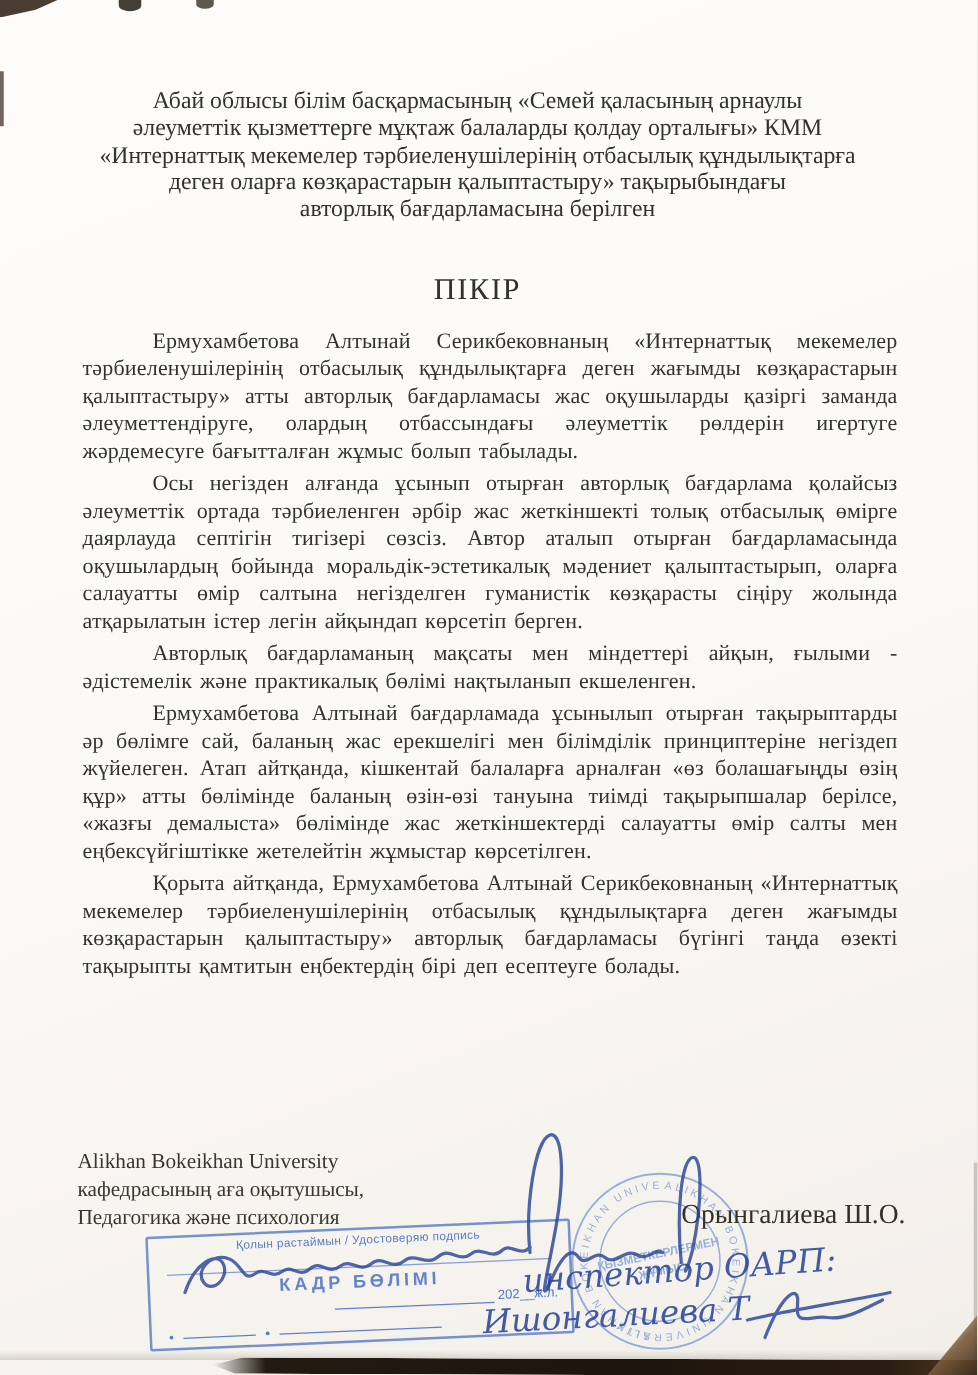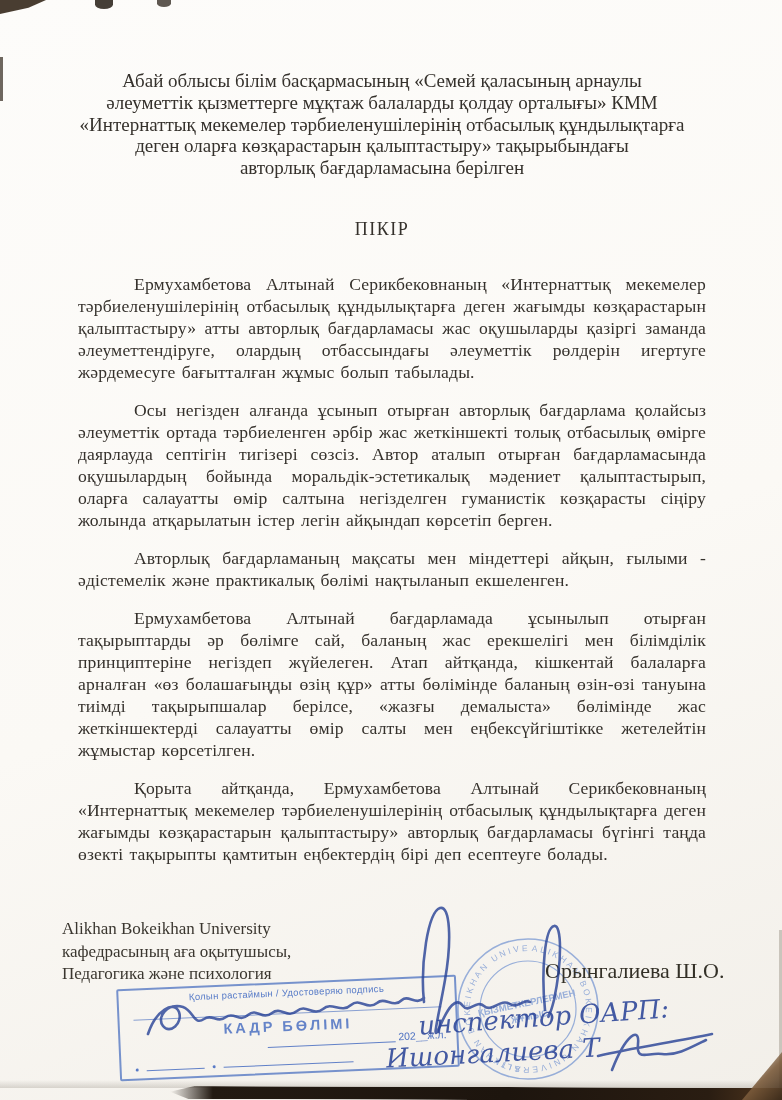--- a/index.html
+++ b/index.html
@@ -6,24 +6,24 @@
   .page {
     position:relative; width:782px; height:1100px; overflow:hidden;
     background:linear-gradient(160deg,#fdfcfa 0%,#fbf9f5 55%,#f2efe9 100%);
     font-family:"Liberation Serif","DejaVu Serif",serif;
     color:#35312c;
   }
   
   .header { position:absolute; left:62px; top:70px; width:640px;
             text-align:center; font-size:19px; line-height:21.8px; }
   .title  { position:absolute; left:62px; top:219px; width:640px;
-            text-align:center; font-size:18px; letter-spacing:1.5px; }
+            text-align:center; font-size:24px; letter-spacing:1.5px; }
   .body-text { position:absolute; left:62px; top:257px; width:660px;
             font-size:17.6px; line-height:22px; text-align:justify; }
-  .body-text p { margin:16px; text-indent:56px; word-spacing:1.6px; letter-spacing:.15px; }
+  .body-text p { margin:4px; text-indent:56px; word-spacing:1.6px; letter-spacing:.15px; }
   .signatory { position:absolute; left:62px; top:918px; width:360px;
             font-size:17px; line-height:22.5px; color:#3a362f; }
   .reviewer-name { position:absolute; left:545px; top:942px; font-size:22px; color:#333027; z-index:4;margin-top:16px; }
 
   
   .hr-stamp { position:absolute; left:118px; top:982px; width:336px; height:88px;
             border:2.5px solid rgba(64,104,190,.7); border-radius:2px;
             transform:rotate(-2.5deg); z-index:2;
             font-family:"Liberation Sans","DejaVu Sans",sans-serif; }
   .certify  { font-size:9.5px; text-align:center; margin-top:3px; white-space:nowrap;

